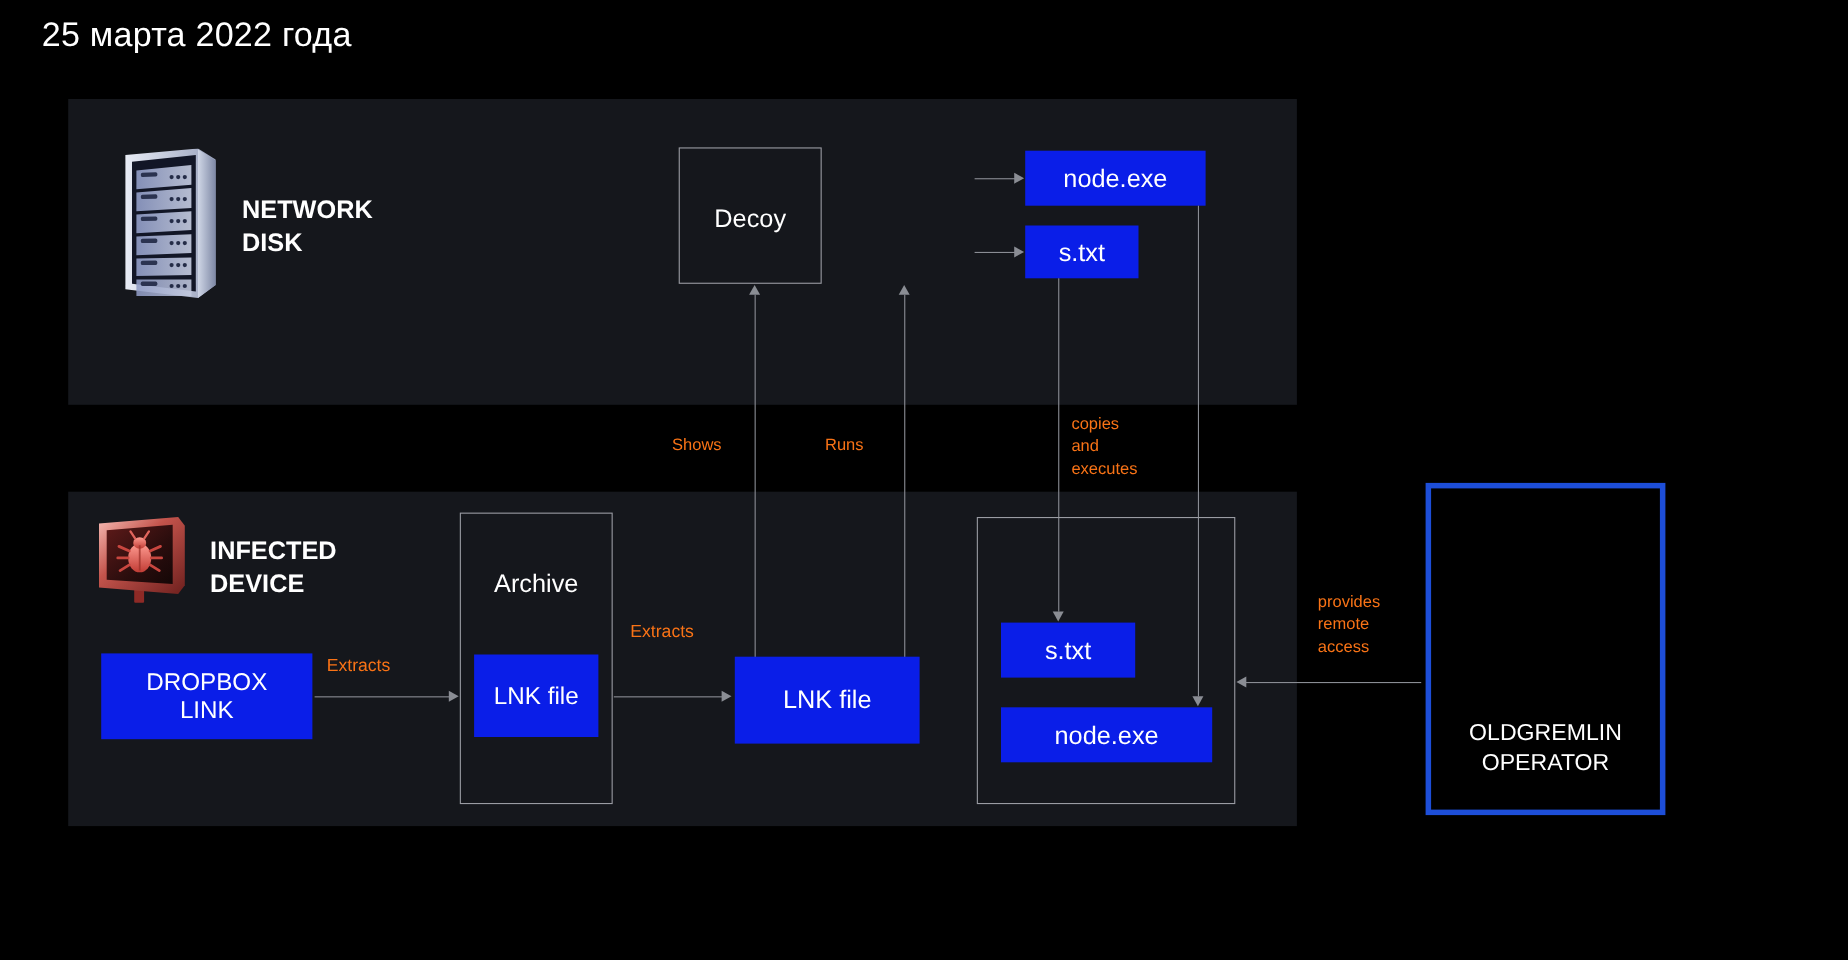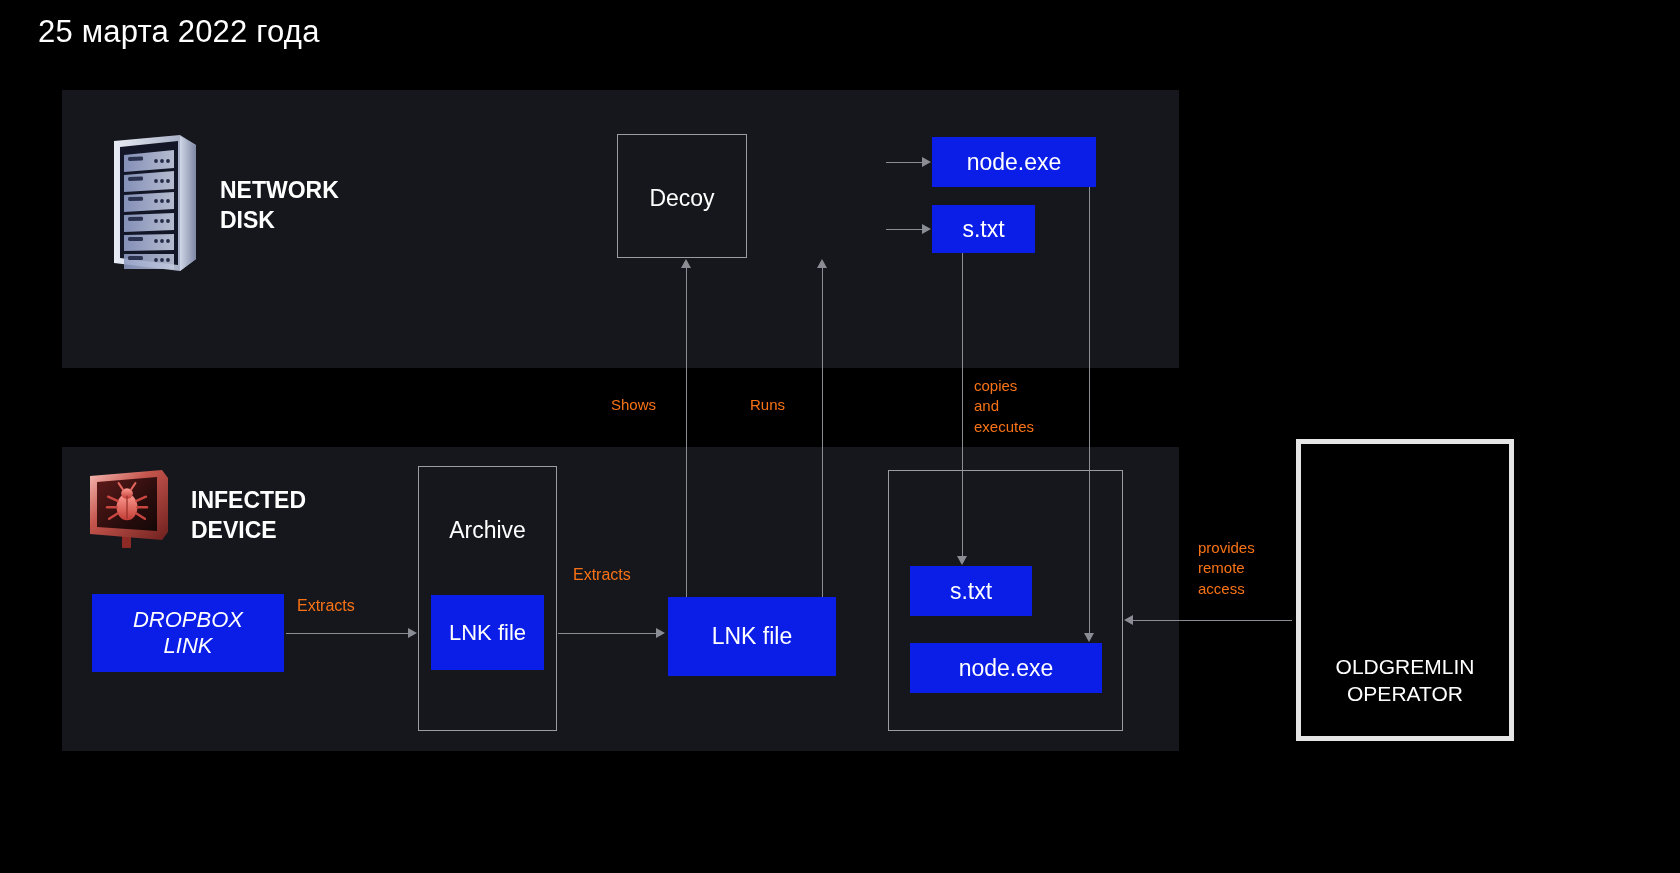--- a/index.html
+++ b/index.html
@@ -74,34 +74,34 @@
     display: flex;
     align-items: center;
     justify-content: center;
     text-align: center;
     font-size: 23px;
     line-height: 1.16;
     box-sizing: border-box;
   }
   #blue-node-top    { left: 932px; top: 137px; width: 164px; height: 50px; }
   #blue-stxt-top    { left: 932px; top: 205px; width: 103px; height: 48px; }
-  #blue-dropbox     { left: 92px;  top: 594px; width: 192px; height: 78px; font-size: 22px; font-style: italic; }
+  #blue-dropbox     { left: 92px;  top: 594px; width: 192px; height: 78px; font-size: 22px; }
   #blue-lnk-archive { left: 431px; top: 595px; width: 113px; height: 75px; font-size: 22px; }
   #blue-lnk-extract { left: 668px; top: 597px; width: 168px; height: 79px; }
   #blue-stxt-low    { left: 910px; top: 566px; width: 122px; height: 50px; }
   #blue-node-low    { left: 910px; top: 643px; width: 192px; height: 50px; }
 
   
   #operator-box {
     position: absolute;
     left: 1296px;
     top: 439px;
     width: 218px;
     height: 302px;
-    border: 5px solid #e5e5e5;
+    border: 5px solid #1d4ed8;
     box-sizing: border-box;
     background: #000000;
   }
   #operator-label {
     position: absolute;
     left: 0; right: 0;
     bottom: 28px;
     text-align: center;
     font-size: 21px;
     line-height: 1.28;

